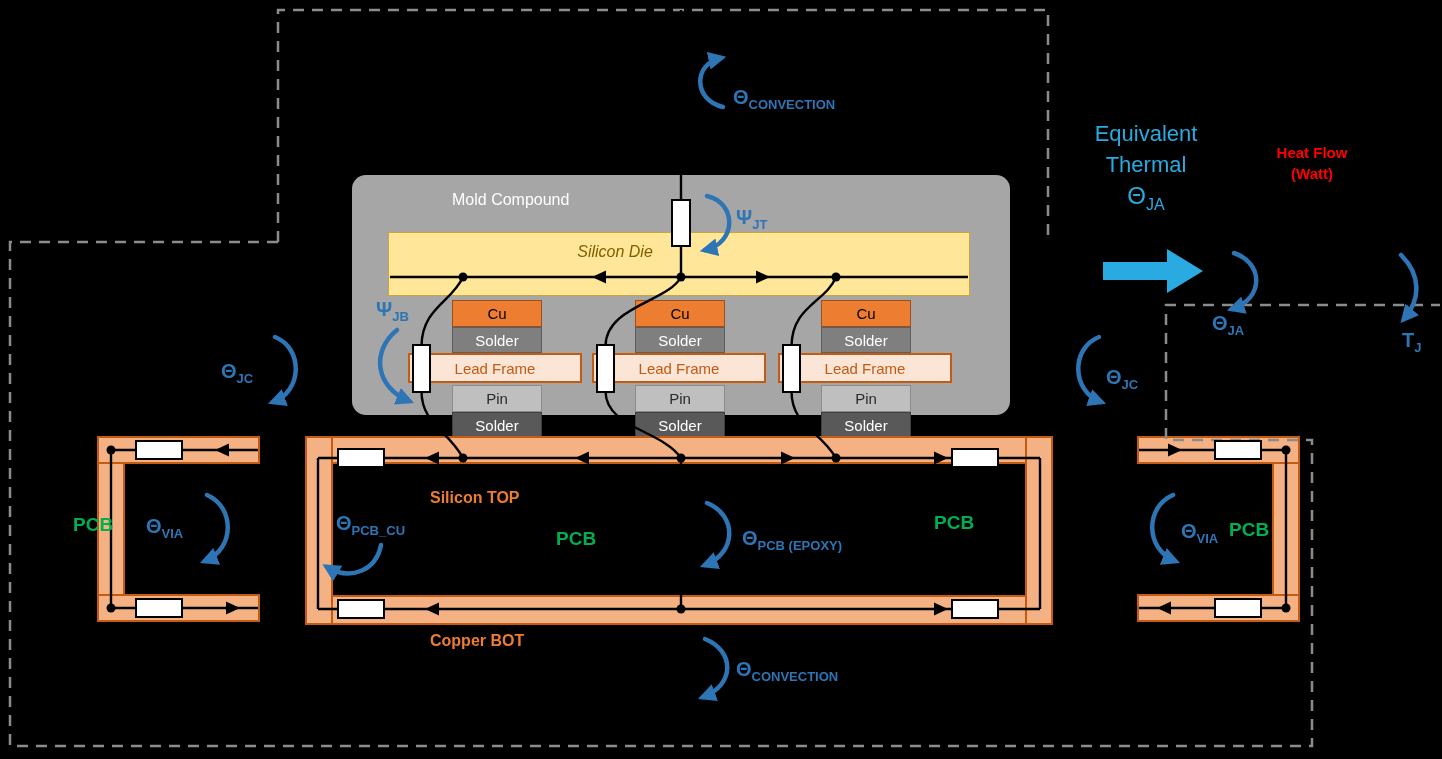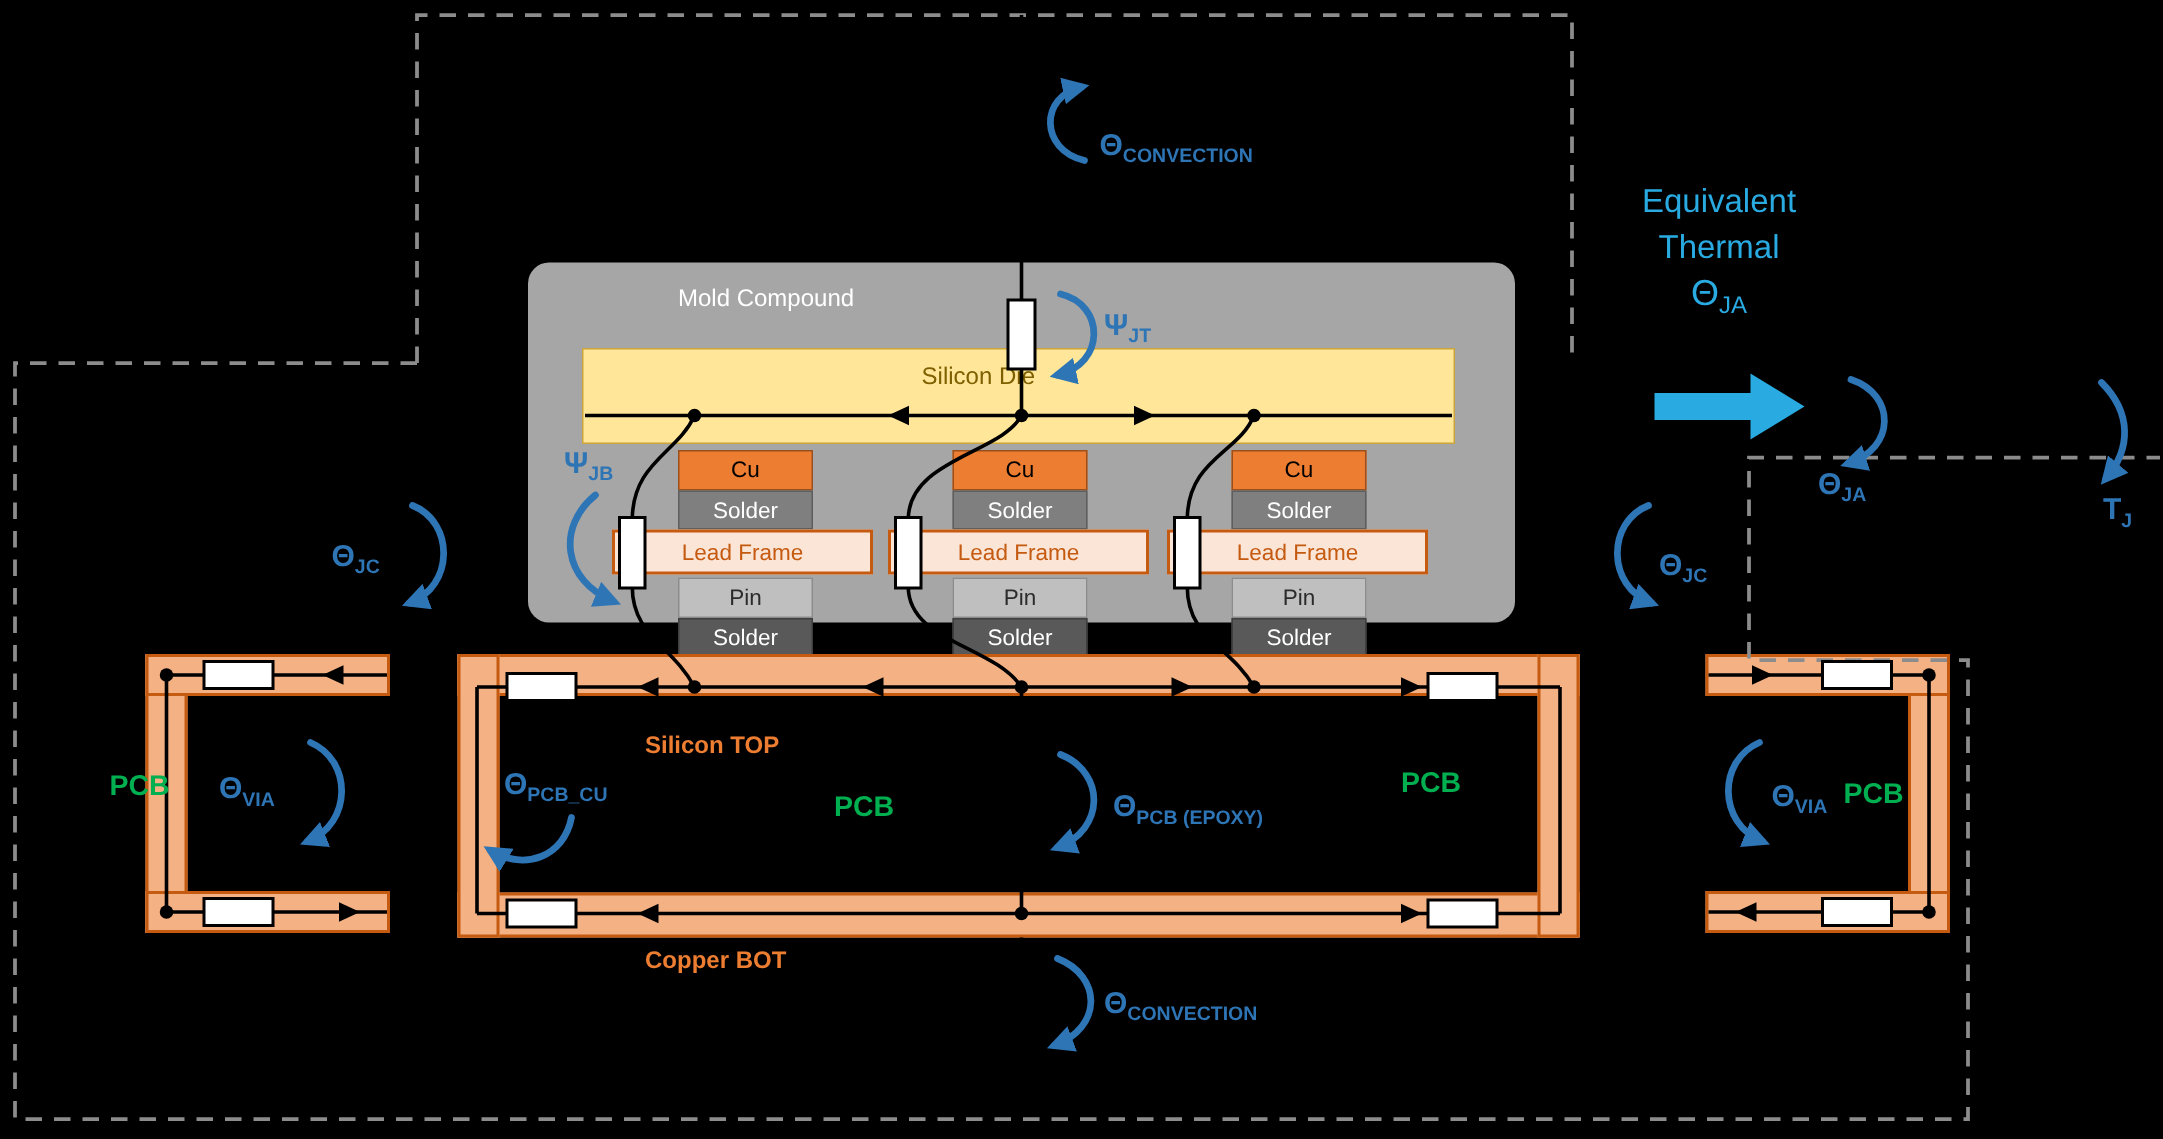--- a/index.html
+++ b/index.html
@@ -15,21 +15,21 @@
   .lf{background:#FBE5D6;border:2px solid #C55A11;color:#C55A11;}
   .pin{background:#BFBFBF;border:1px solid #8C8C8C;color:#2B2B2B;}
   .sol-b{background:#595959;border:1px solid #3F3F3F;color:#fff;}
   .copper{background:#F4B183;border:2px solid #C55A11;box-sizing:border-box;}
   
   .rlbl{color:#2E75B6;font-weight:700;font-size:20px;white-space:nowrap;}
   .rlbl sub{font-size:13px;}
   .glbl{color:#00B050;font-weight:700;font-size:19px;white-space:nowrap;}
   .olbl{color:#ED7D31;font-weight:700;font-size:16px;white-space:nowrap;}
   .mold-lbl{color:#ffffff;font-size:16px;white-space:nowrap;}
-  .die-lbl{color:#7F6000;font-size:16px;text-align:right;white-space:nowrap;}
+  .die-lbl{color:#7F6000;font-size:16px;text-align:center;white-space:nowrap;font-style:italic;}
   .equiv-block{color:#29ABE2;font-weight:400;font-size:22px;line-height:31px;text-align:center;white-space:nowrap;}
   .equiv-theta{font-size:24px;}
   .equiv-theta sub{font-size:16px;}
   .heat-block{color:#FF0000;font-weight:700;font-size:15px;line-height:21px;text-align:center;white-space:nowrap;}
   svg.overlay{position:absolute;left:0;top:0;pointer-events:none;}
 </style>
 </head>
 <body>
 
 <div class="stage">
@@ -218,14 +218,18 @@
   <div class="glbl" style="left:556px;top:528px">PCB</div>
   <div class="glbl" style="left:934px;top:512px">PCB</div>
   <div class="glbl" style="left:1229px;top:519px">PCB</div>
 
   <div class="equiv-block" style="left:1054px;top:118px;width:184px">
     <div>Equivalent</div>
     <div>Thermal</div>
     <div class="equiv-theta"><span>Θ</span><sub>JA</sub></div>
   </div>
 
+  <div class="heat-block" style="left:1252px;top:142px;width:120px">
+    <div>Heat Flow</div>
+    <div>(Watt)</div>
+  </div>
 
 </div>
 
 </body></html>

